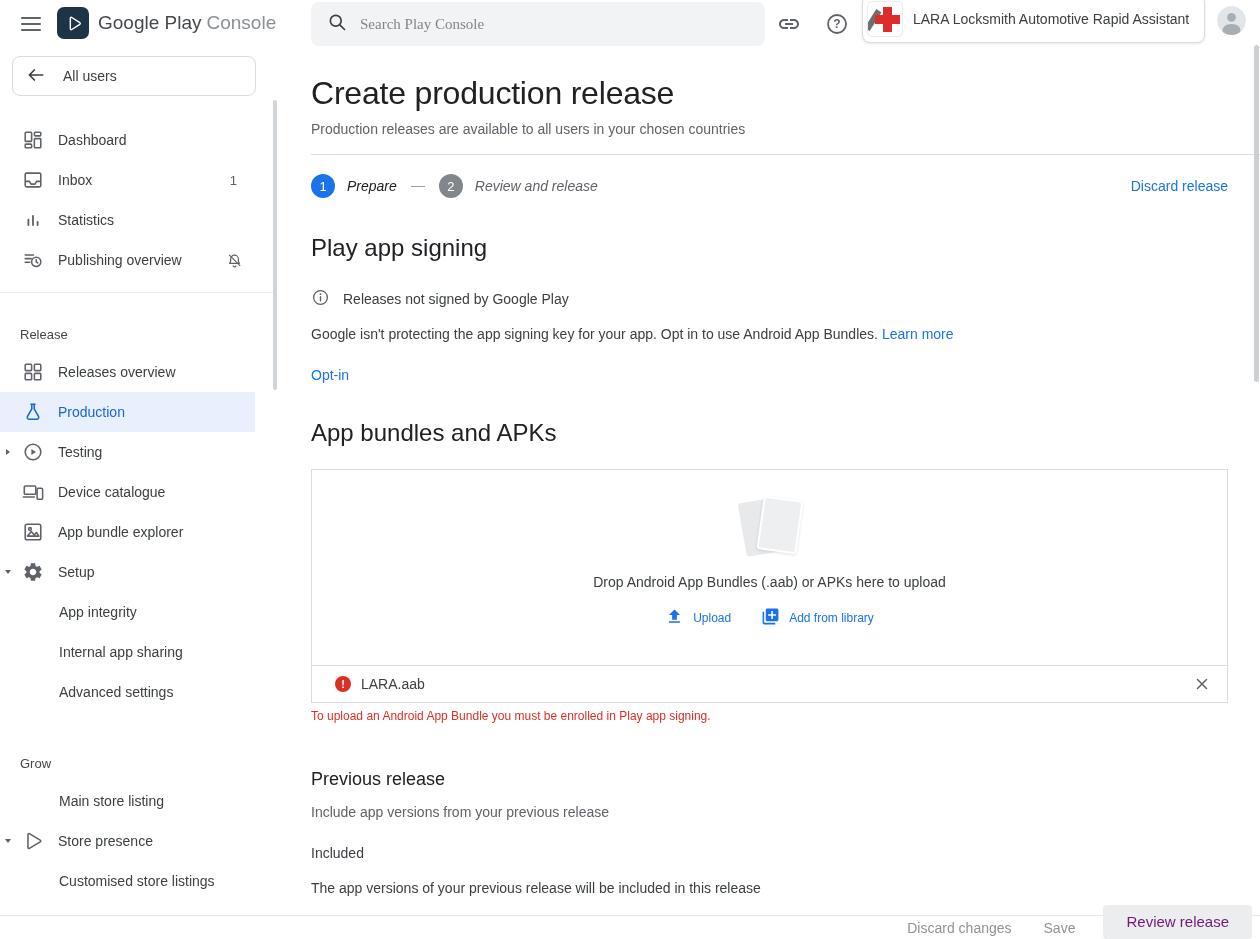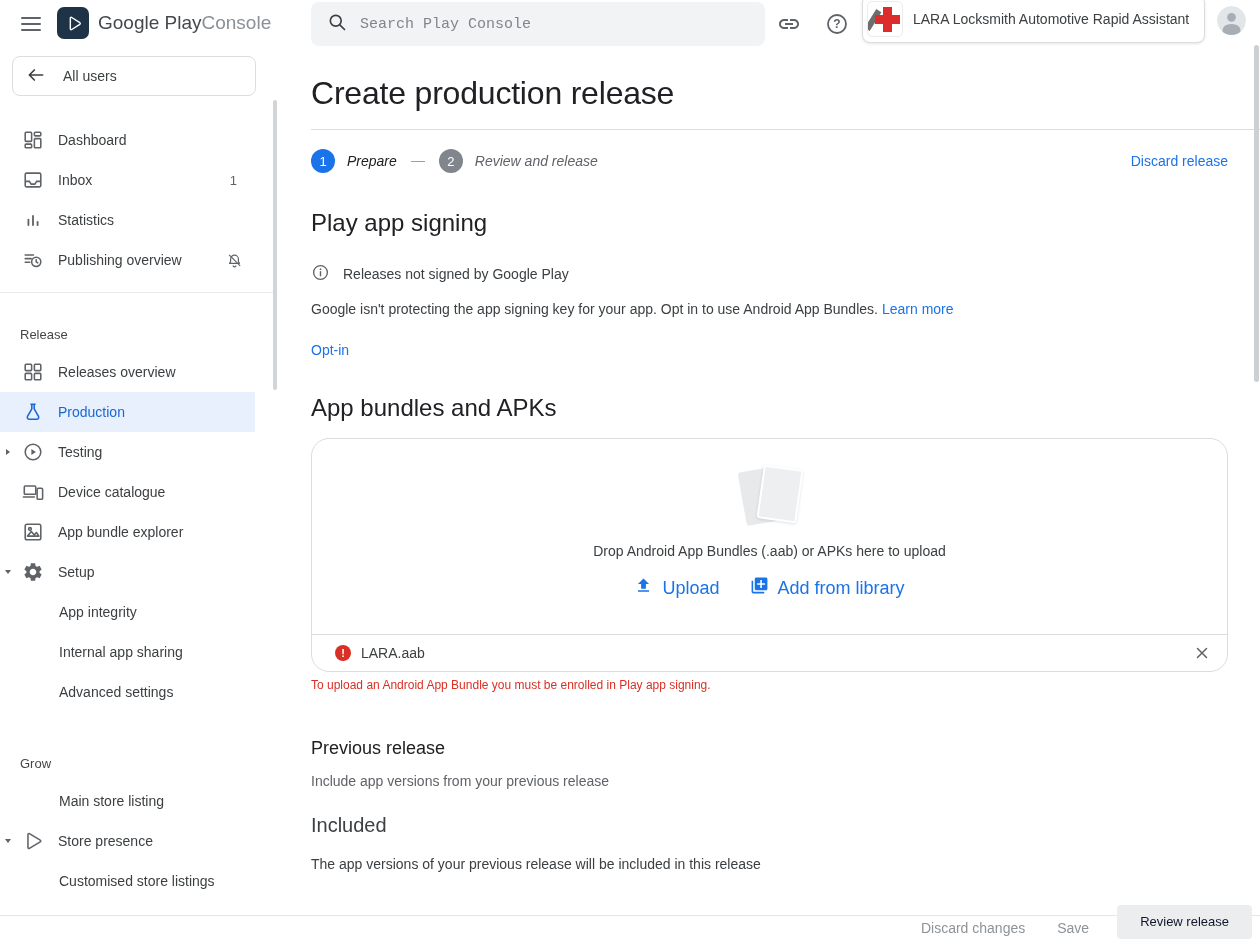--- a/index.html
+++ b/index.html
@@ -8,23 +8,23 @@
   body { font-family:"Liberation Sans",sans-serif; background:#fff; color:#202124; overflow:hidden; position:relative; }
   button { font-family:inherit; cursor:pointer; }
 
   
   .topbar { position:absolute; top:0; left:0; width:100%; height:48px; background:#fff; z-index:20; }
   .hamburger { position:absolute; left:18px; top:12px; width:26px; height:26px; background:none; border:none; }
   .logo { position:absolute; left:57px; top:7px; display:flex; align-items:center; gap:9px; cursor:pointer; }
   .logo-badge { width:32px; height:32px; border-radius:7px; background:#1f3347; display:flex; align-items:center; justify-content:center; }
   .logo-text { font-size:19px; white-space:nowrap; }
   .logo-text .gp { color:#45494d; }
-  .logo-text .console { color:#8a9097; }
+  .logo-text .console { color:#8a9097; margin-left:5px; }
   .searchbox { position:absolute; left:311px; top:2px; width:454px; height:44px; background:#f1f3f4; border-radius:8px; display:flex; align-items:center; padding:0 16px; gap:13px; }
-  .searchbox input { flex:1; border:none; outline:none; background:transparent; font-size:15px; color:#202124; font-family:Liberation Mono, monospace; }
+  .searchbox input { flex:1; border:none; outline:none; background:transparent; font-size:15px; color:#202124; font-family:Liberation Serif, serif; }
   .searchbox input::placeholder { color:#80868b; }
   .iconbtn { background:none; border:none; display:flex; align-items:center; justify-content:center; }
   .link-btn { position:absolute; left:776px; top:11px; width:26px; height:26px; }
   .help-btn { position:absolute; left:824px; top:11px; width:26px; height:26px; }
   .app-selector { position:absolute; left:862px; top:-5px; width:343px; height:48px; background:#fff; border:1px solid #dadce0; border-radius:8px; box-shadow:0 1px 3px rgba(60,64,67,.13); display:flex; align-items:center; padding:0 12px 0 4px; gap:10px; cursor:pointer; }
   .app-icon { width:36px; height:36px; border-radius:5px; background:#fff; border:1px solid #ececec; position:relative; overflow:hidden; flex:none; }
   .app-icon .tool { position:absolute; left:2px; top:7px; width:6px; height:22px; background:#6d6d6d; transform:rotate(32deg); }
   .app-icon .cross-v { position:absolute; left:15px; top:5px; width:9px; height:25px; background:#dd2c2c; }
   .app-icon .cross-h { position:absolute; left:7px; top:13px; width:25px; height:9px; background:#dd2c2c; }
   .app-name { font-size:14px; color:#3c4043; white-space:nowrap; overflow:hidden; }
@@ -59,43 +59,43 @@
   .step-label { margin-left:12px; font-size:14px;font-style:italic; }
   .step-label.active { color:#202124; font-weight:500; }
   .step-label.inactive { color:#5f6368; }
   .step-connector { width:14px; height:1px; background:#9aa0a6; margin:0 14px; }
   .discard-release { margin-left:auto; font-size:14px; font-weight:500; color:#1a73e8; background:none; border:none; }
   .section-h2 { margin-top:36px; font-size:24px; font-weight:500; color:#202124; }
   .info-row { margin-top:26px; display:flex; align-items:center; gap:13px; font-size:14px; color:#3c4043; }
   .signing-desc { margin-top:16px; font-size:14px; color:#3c4043; }
   .inline-link { color:#1a73e8; text-decoration:none; margin-left:4px; }
   .opt-in { display:block; margin-top:25px; font-size:14px; font-weight:500; color:#1a73e8; background:none; border:none; padding:0; }
-  .dropzone { margin-top:16px; width:917px; border:1px solid #dadce0; border-radius:18px; }
+  .dropzone { margin-top:22px; width:917px; border:1px solid #dadce0; border-radius:0; }
   .dropzone-inner { height:195px; display:flex; flex-direction:column; align-items:center; padding-top:26px; }
   .file-stack { position:relative; width:72px; height:64px; }
   .fs-back { position:absolute; left:8px; top:4px; width:40px; height:54px; background:#e7e9eb; border-radius:3px; transform:rotate(-10deg); }
   .fs-front { position:absolute; left:26px; top:2px; width:40px; height:54px; background:#edeff1; border:2px solid #fff; border-radius:3px; transform:rotate(8deg); box-shadow:0 1px 3px rgba(0,0,0,.12); }
   .drop-text { margin-top:14px; font-size:14px; color:#3c4043; }
   .drop-actions { margin-top:17px; display:flex; align-items:center; gap:30px; }
-  .drop-btn { display:flex; align-items:center; gap:9px; font-size:18px; font-weight:500; color:#1a73e8; background:none; border:none; }
+  .drop-btn { display:flex; align-items:center; gap:9px; font-size:12px; font-weight:500; color:#1a73e8; background:none; border:none; }
   .file-row { height:37px; border-top:1px solid #dadce0; display:flex; align-items:center; padding:0 12px 0 23px; }
   .error-dot { width:16px; height:16px; border-radius:50%; background:#d93025; color:#fff; font-size:11px; font-weight:bold; display:flex; align-items:center; justify-content:center; flex:none; }
   .error-dot::after { content:"!"; }
   .file-name { margin-left:10px; font-size:14px; color:#3c4043; }
   .file-close { margin-left:auto; width:26px; height:26px; background:none; border:none; display:flex; align-items:center; justify-content:center; }
   .upload-error { margin-top:6px; font-size:12px; color:#d93025; }
   .section-h3 { margin-top:46px; font-size:18px; font-weight:500; color:#202124; }
   .prev-sub { margin-top:14px; font-size:14px; color:#5f6368; }
-  .included-label { margin-top:25px; font-size:20px; font-weight:500; color:#3c4043; }
+  .included-label { margin-top:25px; font-size:14px; font-weight:500; color:#3c4043; }
   .included-desc { margin-top:19px; font-size:14px; color:#3c4043; }
 
   
   .footer { position:absolute; left:0; bottom:0; width:100%; height:24px; background:#fff; border-top:1px solid #e4e6e8; display:flex; align-items:center; justify-content:flex-end; z-index:30; }
   .footer-btn-text { font-size:14px; font-weight:500; color:#8e9398; background:none; border:none; padding:0 16px; }
-  .review-btn { margin:0 8px 12px 12px; height:34px; padding:0 23px; background:#ebedef; color:#0f172a; font-size:13px; font-weight:500; border:none; border-radius:4px; }
+  .review-btn { margin:0 8px 12px 12px; height:34px; padding:0 23px; background:#ebedef; color:#701a75; font-size:15px; font-weight:500; border:none; border-radius:4px; }
 </style>
 </head>
 <body>
 
 <header class="topbar">
   <button class="hamburger">
     <svg viewBox="0 0 24 24" width="24" height="24">
         <path d="M3 6h18M3 12h18M3 18h18" stroke="#5f6368" stroke-width="2" stroke-linecap="round" fill="none"></path>
       </svg>
   </button>
@@ -305,20 +305,21 @@
       <span class="nav-label">Customised store listings</span>
     </div>
   </nav>
 </aside>
 
 <div class="sidebar-scroll"></div>
 <div class="page-scroll"></div>
 
 <main class="main">
   <h1 class="page-title">Create production release</h1>
+  <div class="page-subtitle">Production releases are available to all users in your chosen countries</div>
   <div class="header-divider"></div>
 
   <div class="stepper">
     <span class="step-circle active">1</span>
     <span class="step-label active">Prepare</span>
     <span class="step-connector"></span>
     <span class="step-circle inactive">2</span>
     <span class="step-label inactive">Review and release</span>
     <button class="discard-release">Discard release</button>
   </div>

